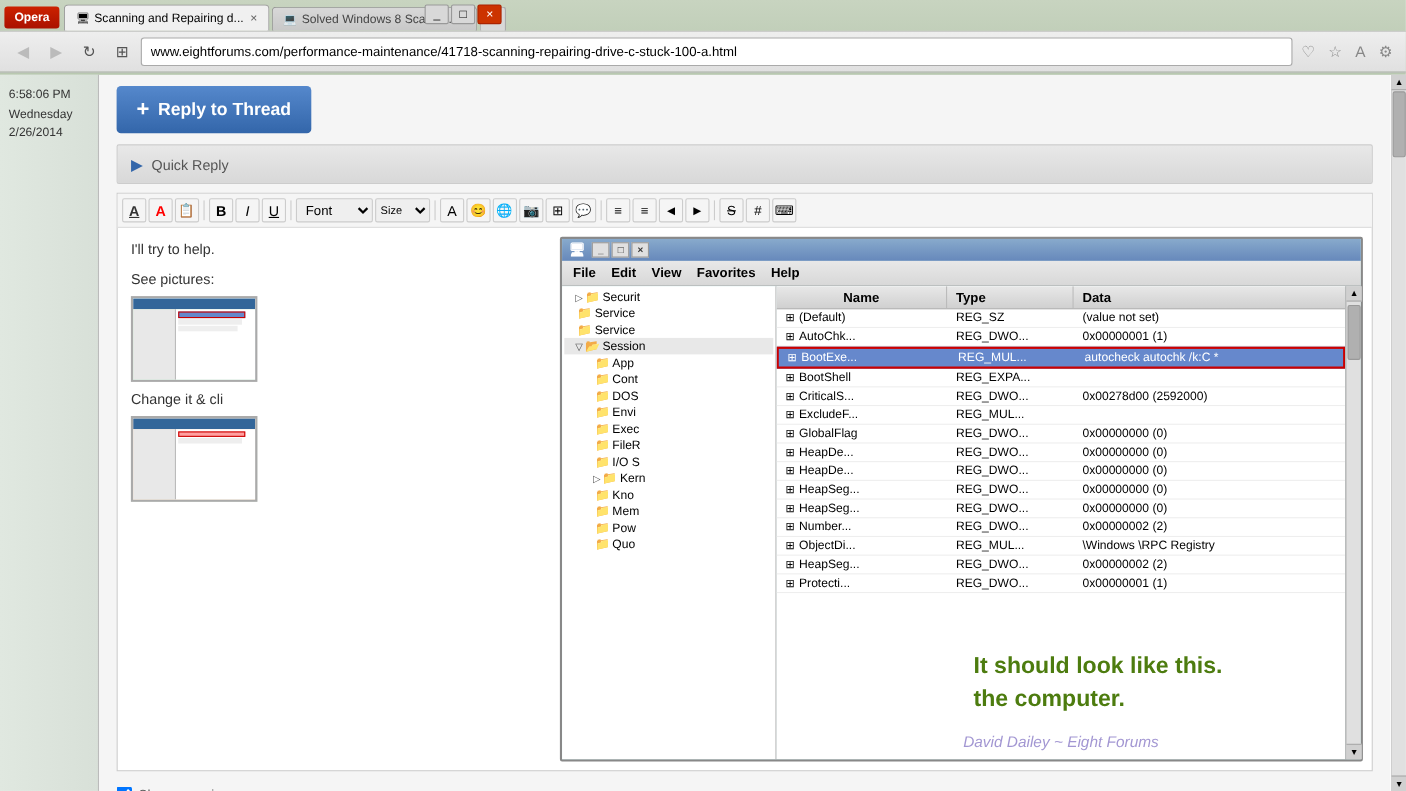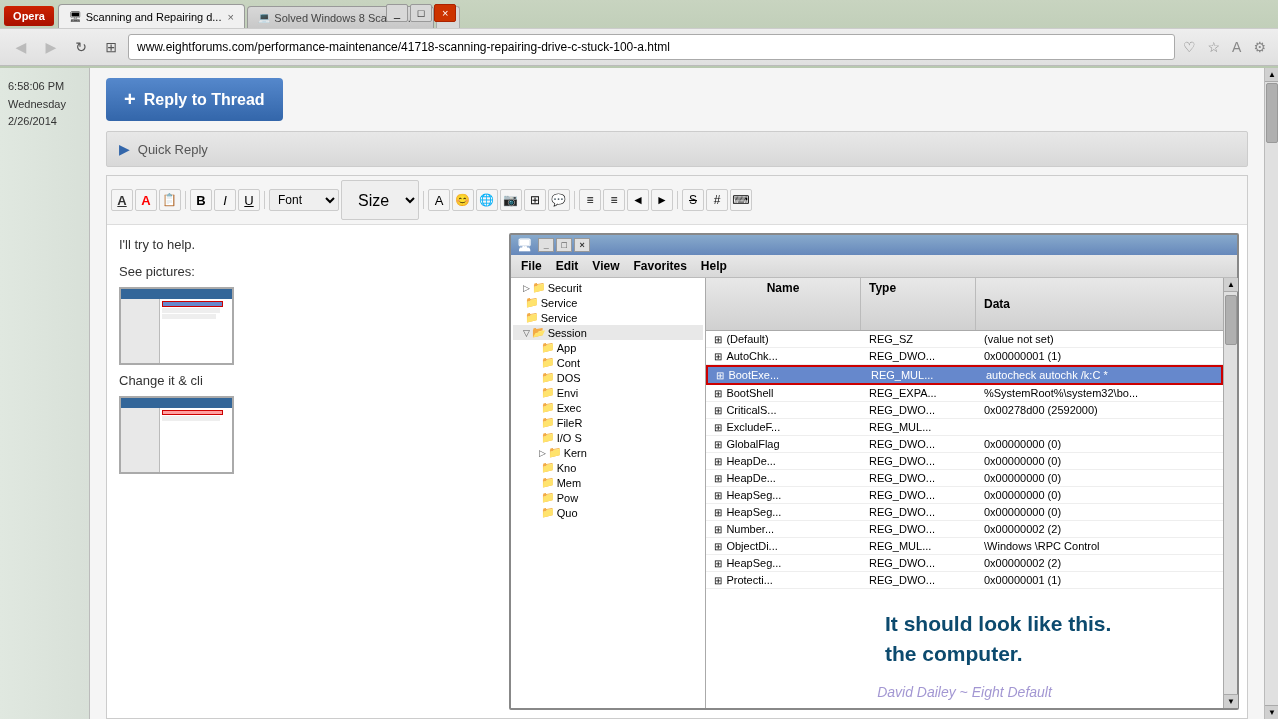--- a/index.html
+++ b/index.html
@@ -89,21 +89,21 @@
       <div style="width:22px;height:22px;display:flex;align-items:center;justify-content:center;border:1px solid #ccc;border-radius:2px;cursor:pointer;font-size:12px;">📋</div>
       <div style="width:1px;height:18px;background:#ccc;margin:0 2px;"></div>
       <div style="width:22px;height:22px;display:flex;align-items:center;justify-content:center;border:1px solid #ccc;border-radius:2px;cursor:pointer;font-size:13px;font-weight:bold;">B</div>
       <div style="width:22px;height:22px;display:flex;align-items:center;justify-content:center;border:1px solid #ccc;border-radius:2px;cursor:pointer;font-size:13px;font-style:italic;">I</div>
       <div style="width:22px;height:22px;display:flex;align-items:center;justify-content:center;border:1px solid #ccc;border-radius:2px;cursor:pointer;font-size:13px;text-decoration:underline;">U</div>
       <div style="width:1px;height:18px;background:#ccc;margin:0 2px;"></div>
 
       <select style="height:22px;border:1px solid #ccc;border-radius:2px;padding:0 4px;font-size:12px;cursor:pointer;min-width:70px;">
         <option>Font</option>
       </select>
-      <select style="height:40px;border:1px solid #ccc;border-radius:2px;padding:0 12px;font-size:16px;cursor:pointer;min-width:50px;">
+      <select style="height:22px;border:1px solid #ccc;border-radius:2px;padding:0 0;font-size:10px;cursor:pointer;min-width:50px;">
         <option>Size</option>
       </select>
       <div style="width:1px;height:18px;background:#ccc;margin:0 2px;"></div>
       <div style="width:22px;height:22px;display:flex;align-items:center;justify-content:center;border:1px solid #ccc;border-radius:2px;cursor:pointer;font-size:13px;">A</div>
       <div style="width:22px;height:22px;display:flex;align-items:center;justify-content:center;border:1px solid #ccc;border-radius:2px;cursor:pointer;font-size:12px;">😊</div>
       <div style="width:22px;height:22px;display:flex;align-items:center;justify-content:center;border:1px solid #ccc;border-radius:2px;cursor:pointer;font-size:12px;">🌐</div>
       <div style="width:22px;height:22px;display:flex;align-items:center;justify-content:center;border:1px solid #ccc;border-radius:2px;cursor:pointer;font-size:12px;">📷</div>
       <div style="width:22px;height:22px;display:flex;align-items:center;justify-content:center;border:1px solid #ccc;border-radius:2px;cursor:pointer;font-size:12px;">⊞</div>
       <div style="width:22px;height:22px;display:flex;align-items:center;justify-content:center;border:1px solid #ccc;border-radius:2px;cursor:pointer;font-size:12px;">💬</div>
       <div style="width:1px;height:18px;background:#ccc;margin:0 2px;"></div>
@@ -261,21 +261,21 @@
                 <span style="font-size:11px;margin:0 2px;">📁</span>
                 <span>Quo</span>
             </div>
           </div>
 
           <div style="flex:1;background:white;overflow-y:auto;position:relative;">
 
             <div style="display:grid;grid-template-columns:155px 115px 1fr;background:linear-gradient(to bottom,#e8e8e8,#d0d0d0);border-bottom:1px solid #aaa;font-size:12px;font-weight:bold;position:sticky;top:0;">
               <div style="padding:3px 8px;border-right:1px solid #bbb;text-align:center;">Name</div>
               <div style="padding:3px 8px;border-right:1px solid #bbb;">Type</div>
-              <div style="padding:19px 8px;">Data</div>
+              <div style="padding:3px 8px;">Data</div>
             </div>
 
             <div style="display:grid;grid-template-columns:155px 115px 1fr;font-size:11px;border-bottom:1px solid #eee;cursor:pointer;align-items:center;">
               <div style="padding:2px 8px;display:flex;align-items:center;gap:4px;">
                   <span style="font-size:10px;">⊞</span>
                   <span>(Default)</span>
                 </div>
               <div style="padding:2px 8px;">REG_SZ</div>
               <div style="padding:2px 8px;">(value not set)</div>
             </div>
@@ -296,21 +296,20 @@
               <div style="padding:2px 8px;">REG_MUL...</div>
               <div style="padding:2px 8px;">autocheck autochk /k:C *</div>
 
             </div>
             <div style="display:grid;grid-template-columns:155px 115px 1fr;font-size:11px;border-bottom:1px solid #eee;cursor:pointer;align-items:center;">
               <div style="padding:2px 8px;display:flex;align-items:center;gap:4px;">
                   <span style="font-size:10px;">⊞</span>
                   <span>BootShell</span>
                 </div>
               <div style="padding:2px 8px;">REG_EXPA...</div>
-              <div style="padding:2px 8px;">%SystemRoot%\system32\bo...</div>
             </div>
             <div style="display:grid;grid-template-columns:155px 115px 1fr;font-size:11px;border-bottom:1px solid #eee;cursor:pointer;align-items:center;">
               <div style="padding:2px 8px;display:flex;align-items:center;gap:4px;">
                   <span style="font-size:10px;">⊞</span>
                   <span>CriticalS...</span>
                 </div>
               <div style="padding:2px 8px;">REG_DWO...</div>
               <div style="padding:2px 8px;">0x00278d00 (2592000)</div>
             </div>
             <div style="display:grid;grid-template-columns:155px 115px 1fr;font-size:11px;border-bottom:1px solid #eee;cursor:pointer;align-items:center;">
@@ -368,45 +367,45 @@
                 </div>
               <div style="padding:2px 8px;">REG_DWO...</div>
               <div style="padding:2px 8px;">0x00000002 (2)</div>
             </div>
             <div style="display:grid;grid-template-columns:155px 115px 1fr;font-size:11px;border-bottom:1px solid #eee;cursor:pointer;align-items:center;">
               <div style="padding:2px 8px;display:flex;align-items:center;gap:4px;">
                   <span style="font-size:10px;">⊞</span>
                   <span>ObjectDi...</span>
                 </div>
               <div style="padding:2px 8px;">REG_MUL...</div>
-              <div style="padding:2px 8px;">\Windows \RPC Control</div>
+              <div style="padding:2px 8px;">\Windows \RPC Registry</div>
             </div>
             <div style="display:grid;grid-template-columns:155px 115px 1fr;font-size:11px;border-bottom:1px solid #eee;cursor:pointer;align-items:center;">
               <div style="padding:2px 8px;display:flex;align-items:center;gap:4px;">
                   <span style="font-size:10px;">⊞</span>
                   <span>HeapSeg...</span>
                 </div>
               <div style="padding:2px 8px;">REG_DWO...</div>
               <div style="padding:2px 8px;">0x00000002 (2)</div>
             </div>
             <div style="display:grid;grid-template-columns:155px 115px 1fr;font-size:11px;border-bottom:1px solid #eee;cursor:pointer;align-items:center;">
               <div style="padding:2px 8px;display:flex;align-items:center;gap:4px;">
                   <span style="font-size:10px;">⊞</span>
                   <span>Protecti...</span>
                 </div>
               <div style="padding:2px 8px;">REG_DWO...</div>
               <div style="padding:2px 8px;">0x00000001 (1)</div>
             </div>
 
-            <div style="position:absolute;right:8px;bottom:40px;width:330px;color:#0c4a6e;font-size:21px;font-weight:bold;line-height:1.4;">
+            <div style="position:absolute;right:8px;bottom:40px;width:330px;color:#4d7c0f;font-size:21px;font-weight:bold;line-height:1.4;">
               <div>It should look like this.</div>
               <div>the computer.</div>
             </div>
 
-            <div style="position:absolute;bottom:8px;left:50%;transform:translateX(-50%);color:rgba(100,80,180,0.6);font-style:italic;font-size:14px;white-space:nowrap;">David Dailey ~ Eight Default</div>
+            <div style="position:absolute;bottom:8px;left:50%;transform:translateX(-50%);color:rgba(100,80,180,0.6);font-style:italic;font-size:14px;white-space:nowrap;">David Dailey ~ Eight Forums</div>
           </div>
 
           <div style="width:14px;background:#e0e0e0;border-left:1px solid #aaa;position:relative;">
             <div style="width:14px;height:14px;background:#d0d0d0;border-bottom:1px solid #aaa;display:flex;align-items:center;justify-content:center;cursor:pointer;font-size:8px;">▲</div>
             <div style="width:12px;height:50px;background:#b0b0b0;border:1px solid #999;border-radius:2px;margin:1px;cursor:pointer;position:absolute;top:16px;"></div>
             <div style="width:14px;height:14px;background:#d0d0d0;border-top:1px solid #aaa;display:flex;align-items:center;justify-content:center;cursor:pointer;font-size:8px;position:absolute;bottom:0;">▼</div>
           </div>
         </div>
       </div>
     </div>

